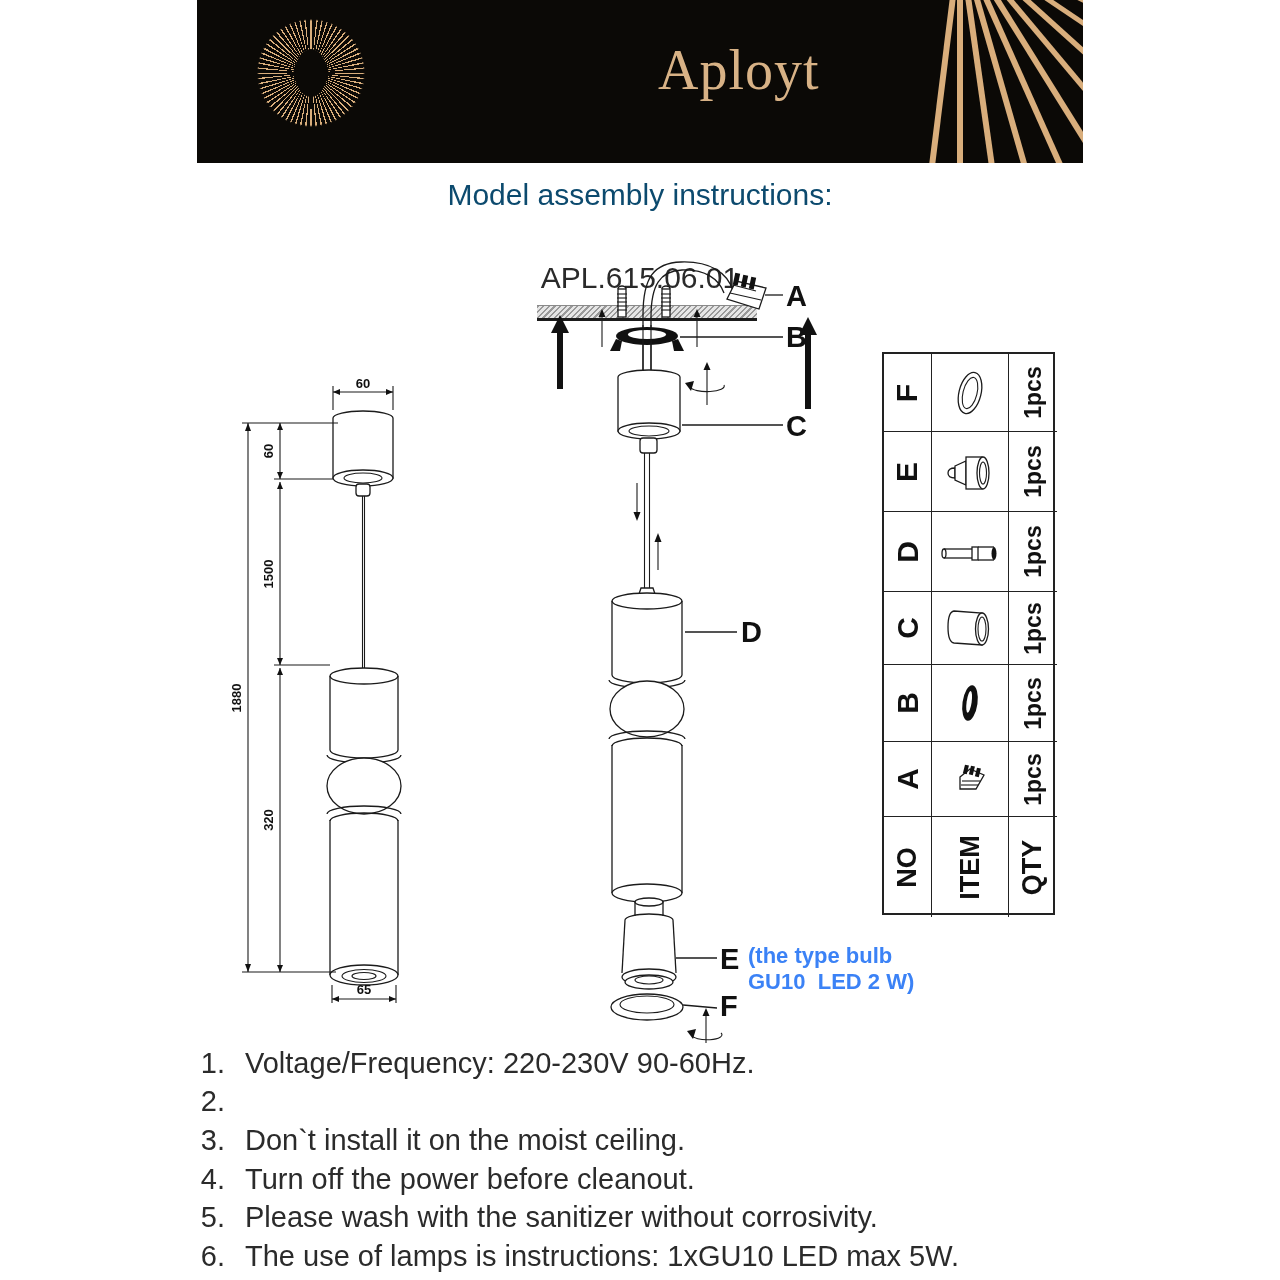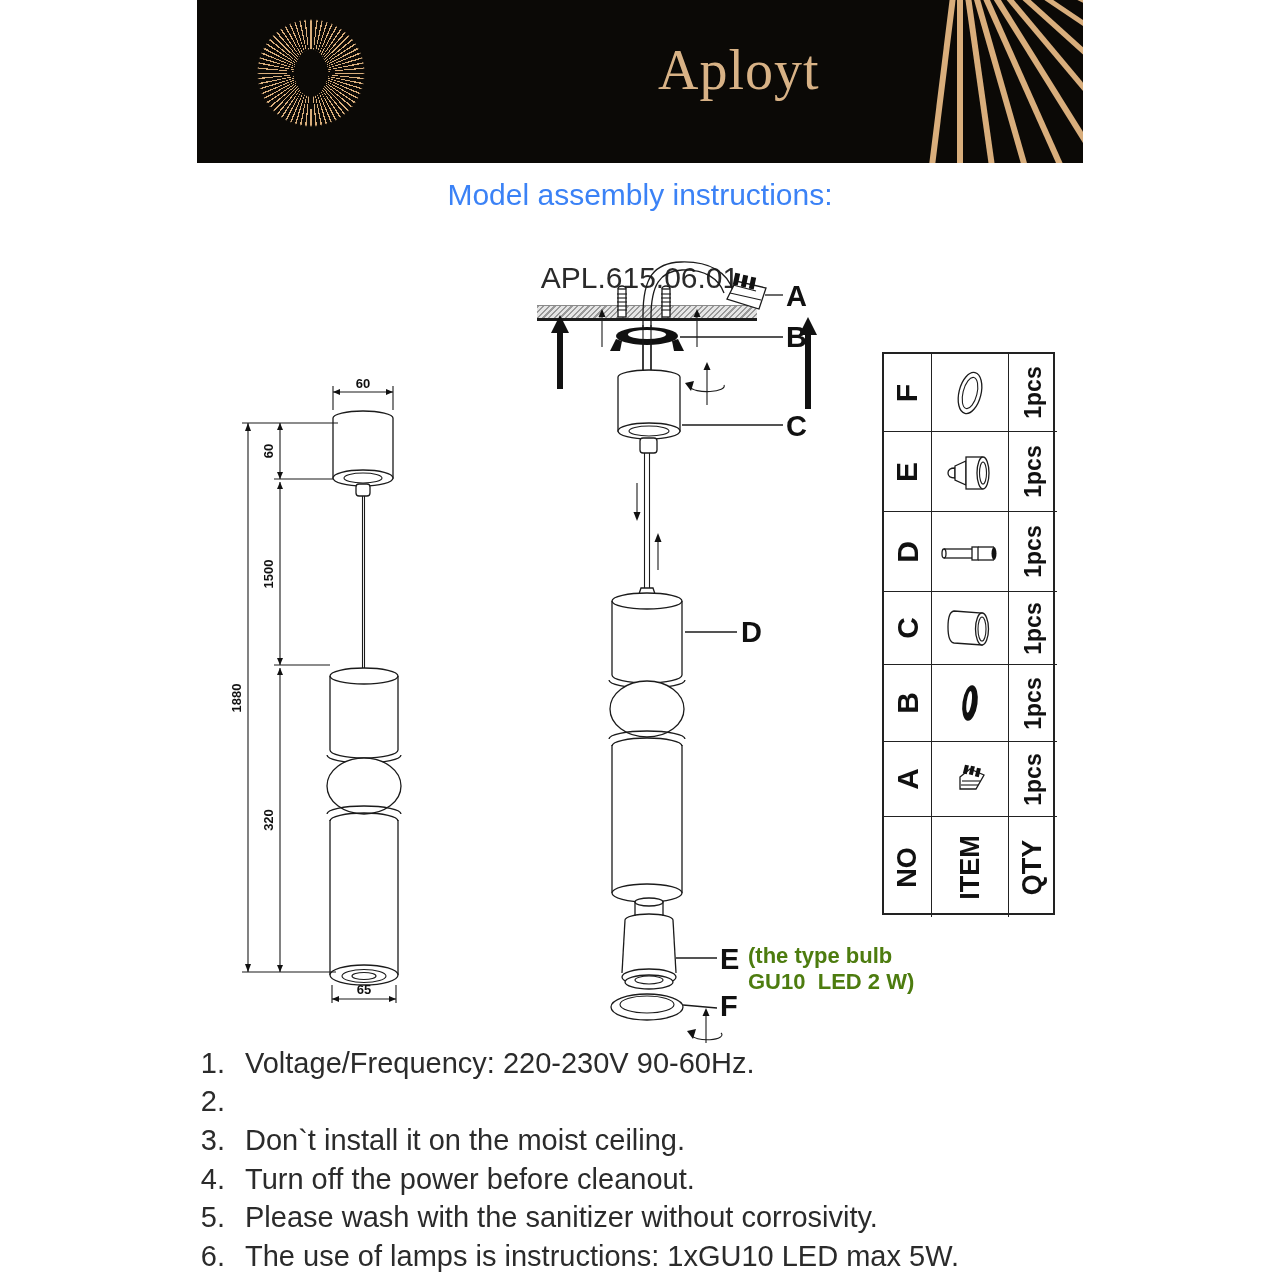--- a/index.html
+++ b/index.html
@@ -12,35 +12,35 @@
      background:
        radial-gradient(circle, #0b0906 0 17px, rgba(11,9,6,0) 18px 52px, #0b0906 54px 100%),
        repeating-conic-gradient(#d9ae7c 0deg 1.6deg, #0b0906 1.6deg 5.6deg);}
   .sunburst::after{content:"";position:absolute;left:43px;top:35px;width:32px;height:48px;
      border-radius:50%;background:#0b0906;}
   .brand{position:absolute;left:420px;top:38px;font-family:"Liberation Serif", serif;
      font-size:56px;font-weight:400;color:#d8b286;letter-spacing:1px;margin-left:41px;}
   .rays{position:absolute;right:0;top:0;}
 
   
-  .title1{position:absolute;left:0;top:178px;width:1280px;text-align:center;font-size:30px;color:#3b82f6;}
+  .title1{position:absolute;left:0;top:178px;width:1280px;text-align:center;font-size:30px;color:#0c4a6e;}
   .title2{position:absolute;left:0;top:213px;width:1280px;text-align:center;font-size:30px;color:#2a2a2a;margin-top:48px;}
 
   
   svg{position:absolute;}
   svg .ln{stroke:#1b1b1b;stroke-width:1.3;fill:none;}
   svg .thin{stroke:#1b1b1b;stroke-width:1.1;fill:none;}
   svg .fw{stroke:#1b1b1b;stroke-width:1.3;fill:#ffffff;}
   svg .fb{fill:#111;stroke:none;}
   svg text{font-family:"Liberation Sans",sans-serif;font-size:13px;font-weight:bold;fill:#111;}
   .ceiling{position:absolute;left:537px;top:305px;width:220px;height:12px;
      background:repeating-linear-gradient(135deg,#9a9a9a 0 1.5px,#e6e6e6 1.5px 4px);
      border-bottom:3px solid #1b1b1b;border-top:1px solid #8a8a8a;}
   .plabel{position:absolute;font-size:29px;font-weight:bold;color:#111;line-height:30px;}
-  .bulbnote{position:absolute;font-size:22px;font-weight:bold;color:#4d7c0f;white-space:pre;line-height:26px;}
+  .bulbnote{position:absolute;font-size:22px;font-weight:bold;color:#3b82f6;white-space:pre;line-height:26px;}
 
   
   .parts{position:absolute;left:882px;top:352px;width:173px;height:563px;border:2px solid #222;
      display:grid;grid-template-columns:48px 77px 48px;
      grid-template-rows:78px 80px 80px 73px 77px 75px 100px;background:#fff;box-sizing:border-box;}
   .parts .cell{border-right:1.5px solid #222;border-bottom:1.5px solid #222;
      display:flex;align-items:center;justify-content:center;overflow:hidden;}
   .parts .cell.last{border-right:none;}
   .parts .cell.bottomrow{border-bottom:none;}
   .rot{transform:rotate(-90deg);font-weight:bold;color:#111;}

